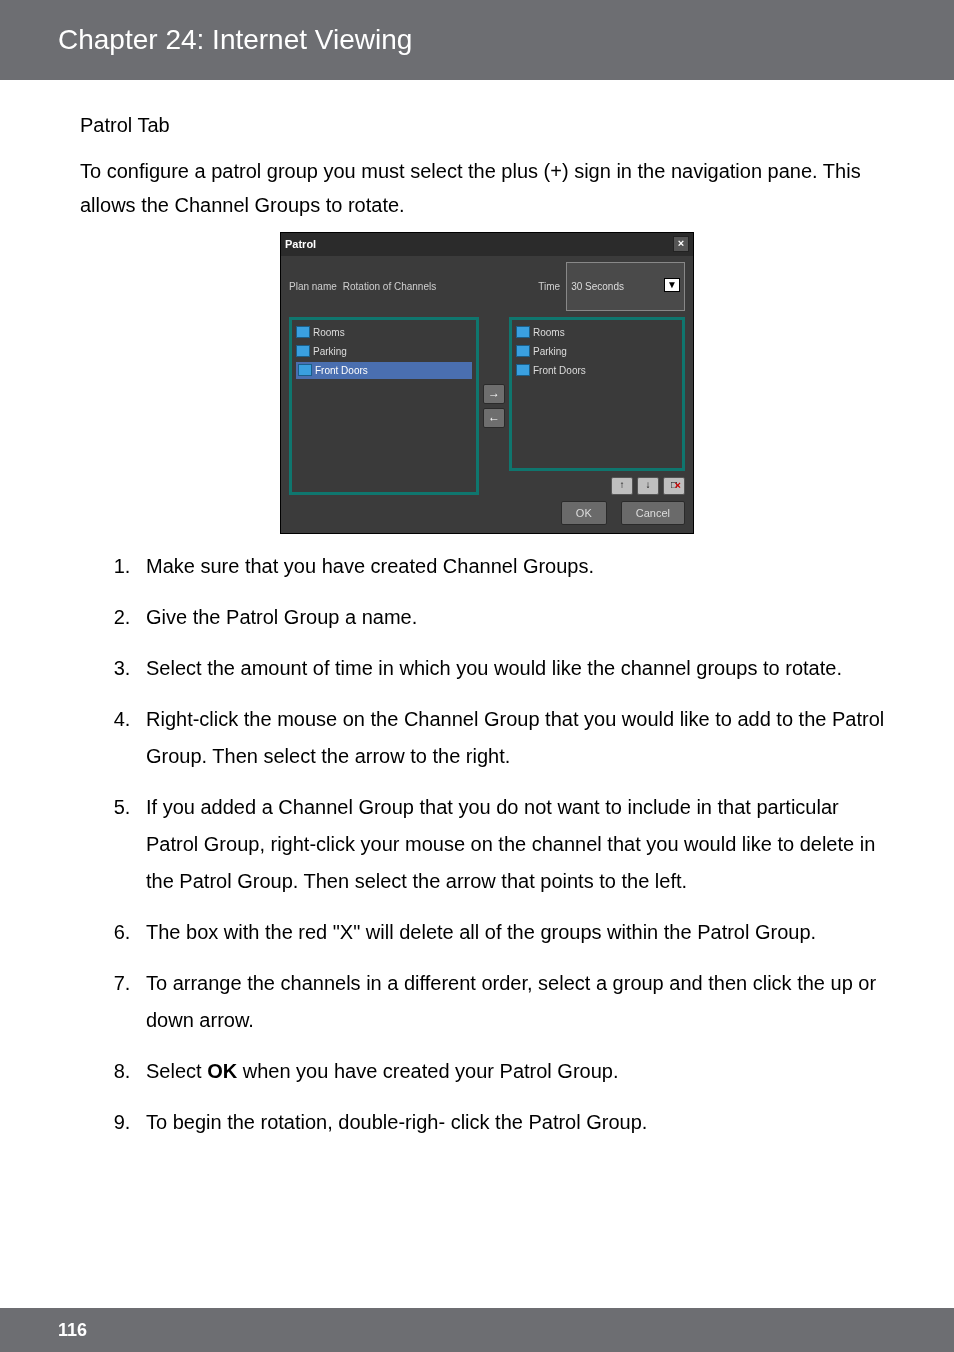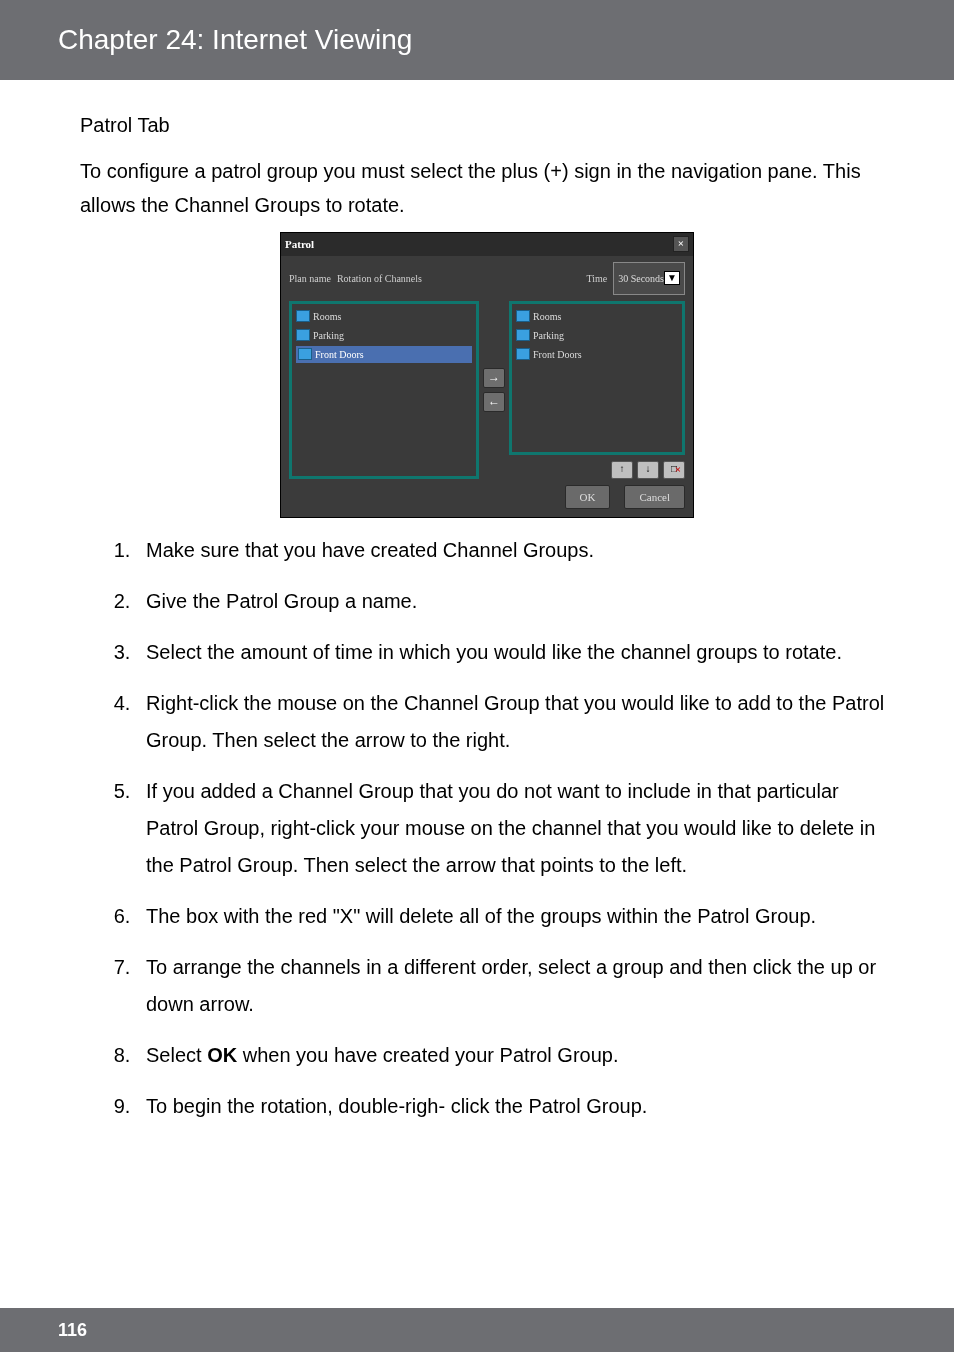--- a/index.html
+++ b/index.html
@@ -3,29 +3,29 @@
 <meta charset="utf-8">
 <style>
   html,body{margin:0;padding:0;background:#fff;font-family:Arial,Helvetica,sans-serif;color:#000}
   .page{width:954px;height:1352px;position:relative;margin:0 auto;background:#fff}
   .header-bar{background:#6d6e72;padding:24px 20px 24px 58px}
   .header-bar h1{margin:0;color:#fff;font-size:28px;font-weight:400}
   .content{padding:28px 60px 0 80px;font-size:20px;line-height:1.7}
   .subhead{font-weight:400;margin:0 0 12px 0;font-size:20px}
   .para{margin:0 0 6px 0}
   .screenshot-wrap{display:flex;justify-content:center;margin:10px 0 14px 0}
-  .shot{width:412px;background:#3b3b3b;border:1px solid #000;font-family:Liberation Serif, serif;color:#cfcfcf;font-size:10px}
+  .shot{width:412px;background:#3b3b3b;border:1px solid #000;font-family:Liberation Sans, sans-serif;color:#cfcfcf;font-size:10px}
   .shot-title{display:flex;align-items:center;justify-content:space-between;background:#2b2b2b;color:#fff;font-weight:700;padding:2px 4px;font-size:11px}
   .shot-close{background:#555;border:1px solid #222;color:#fff;width:14px;height:14px;line-height:12px;text-align:center;font-size:11px}
   .shot-body{padding:6px 8px 8px 8px}
   .shot-row1{display:flex;align-items:center;gap:6px;margin-bottom:6px}
   .shot-row1 .lbl{color:#cfcfcf}
   .shot-row1 .val{color:#cfcfcf}
   .shot-row1 .spacer{flex:1}
-  .time-box{border:1px solid #888;background:#4a4a4a;color:#ddd;padding:7px 4px;display:flex;align-items:center;}
+  .time-box{border:1px solid #888;background:#4a4a4a;color:#ddd;padding:15px 4px;display:flex;gap:40px}
   .time-box .arrow{background:#fff;color:#000;width:14px;height:12px;text-align:center;font-size:10px;line-height:12px;border:1px solid #000}
   .lists{display:flex;gap:4px}
   .list{flex:1;background:#3a3a3a;border:3px solid #0f766e;height:164px;padding:4px}
   .mid-btns{display:flex;flex-direction:column;justify-content:center;gap:4px}
   .sq-btn{background:#6e6e6e;border:1px solid #2a2a2a;width:20px;height:18px;color:#fff;text-align:center;font-size:12px;line-height:16px;border-radius:2px}
   .item{display:flex;align-items:center;gap:3px;color:#dcdcdc;margin-bottom:2px}
   .item.sel{background:#4a6fb0;color:#fff;padding:0 2px}
   .grp-icon{width:12px;height:10px;background:#3aa0e0;border:1px solid #1a5f8a}
   .below-right{display:flex;justify-content:flex-end;gap:4px;margin-top:6px}
   .tiny-btn{background:#bfbfbf;border:1px solid #555;width:20px;height:16px;text-align:center;font-size:10px;line-height:14px;color:#000;border-radius:2px}

